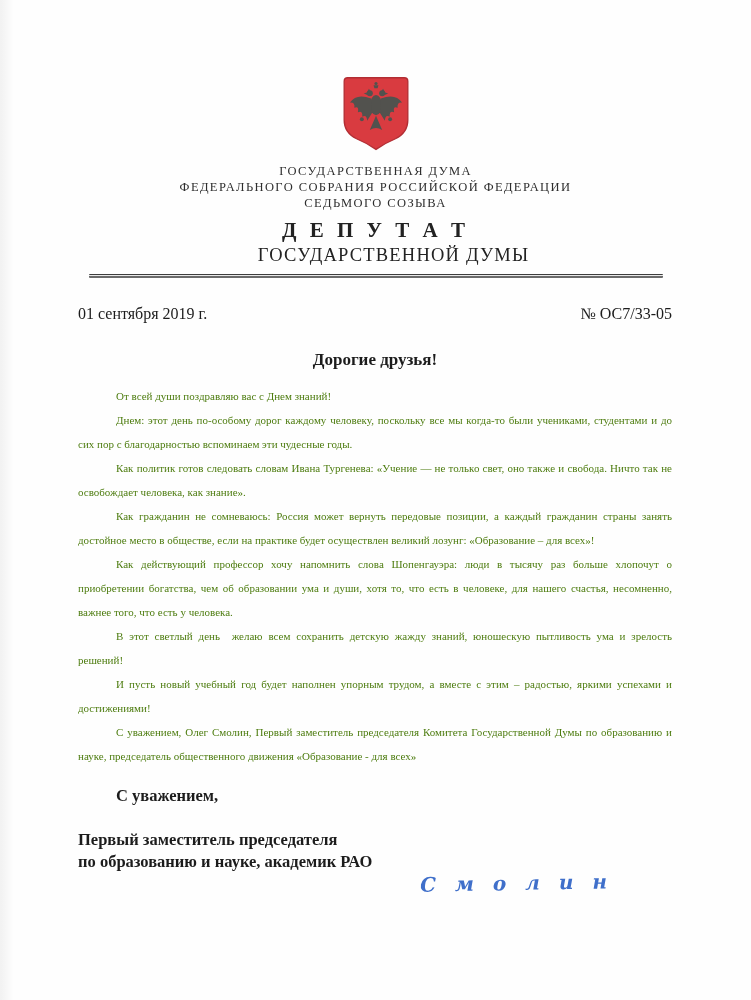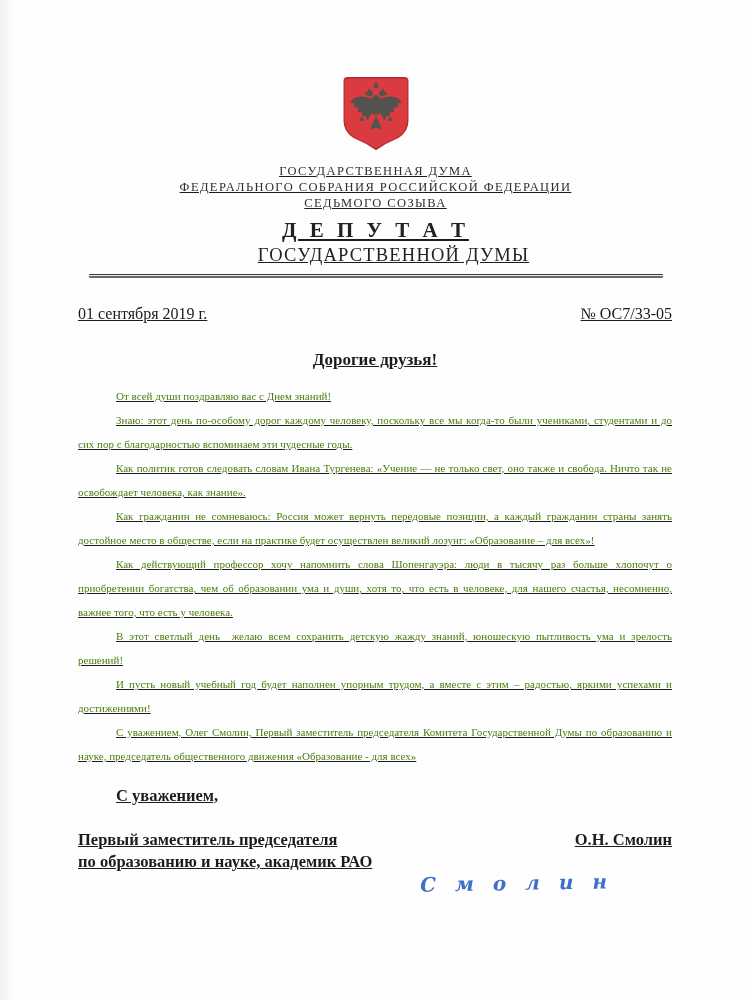--- a/index.html
+++ b/index.html
@@ -11,21 +11,20 @@
   *{margin:0;padding:0;box-sizing:border-box;}
   html,body{background:#ffffff;}
   .page{
     position:relative;
     width:751px;height:1000px;
     margin:0 auto;
     background:#fefefe;
     overflow:hidden;
     font-family:"Liberation Serif","DejaVu Serif",serif;
     color:var(--text-black);
-    text-decoration:underline;
   }
   
   .page::before{
     content:"";position:absolute;left:0;top:0;width:14px;height:100%;
     background:linear-gradient(to right,rgba(0,0,0,0.05),rgba(0,0,0,0));
     pointer-events:none;
   }
 
   .letterhead{padding-top:76px;text-align:center;}
   .emblem{width:74px;height:76px;display:inline-block;}
@@ -120,34 +119,33 @@
 
     <div class="meta-row">
       <span>01 сентября 2019 г.</span>
       <span>№ ОС7/33-05</span>
     </div>
 
     <div class="salutation">Дорогие друзья!</div>
 
     <div class="body-text">
       <p>От всей души поздравляю вас с Днем знаний!</p>
-      <p>Знаю: этот день по-особому дорог каждому человеку, поскольку все мы когда-то были учениками, студентами и до сих пор с благодарностью вспоминаем эти чудесные годы.</p>
+      <p>Днем: этот день по-особому дорог каждому человеку, поскольку все мы когда-то были учениками, студентами и до сих пор с благодарностью вспоминаем эти чудесные годы.</p>
       <p>Как политик готов следовать словам Ивана Тургенева: «Учение — не только свет, оно также и свобода. Ничто так не освобождает человека, как знание».</p>
       <p>Как гражданин не сомневаюсь: Россия может вернуть передовые позиции, а каждый гражданин страны занять достойное место в обществе, если на практике будет осуществлен великий лозунг: «Образование – для всех»!</p>
       <p>Как действующий профессор хочу напомнить слова Шопенгауэра: люди в тысячу раз больше хлопочут о приобретении богатства, чем об образовании ума и души, хотя то, что есть в человеке, для нашего счастья, несомненно, важнее того, что есть у человека.</p>
       <p>В этот светлый день &nbsp;желаю всем сохранить детскую жажду знаний, юношескую пытливость ума и зрелость решений!</p>
       <p>И пусть новый учебный год будет наполнен упорным трудом, а вместе с этим – радостью, яркими успехами и достижениями!</p>
       <p>С уважением, Олег Смолин, Первый заместитель председателя Комитета Государственной Думы по образованию и науке, председатель общественного движения «Образование - для всех»</p>
     </div>
 
     <div class="closing-regards">С уважением,</div>
 
     <div class="signoff">
       <div class="position-lines">
         <div>Первый заместитель председателя</div>
         <div>по образованию и науке, академик РАО</div>
       </div>
       <div class="handwritten">С м о л и н</div>
-      <div class="signer-name">О.Н. Смолин</div>
     </div>
 
   </div>
 </div>
 
 </body></html>

